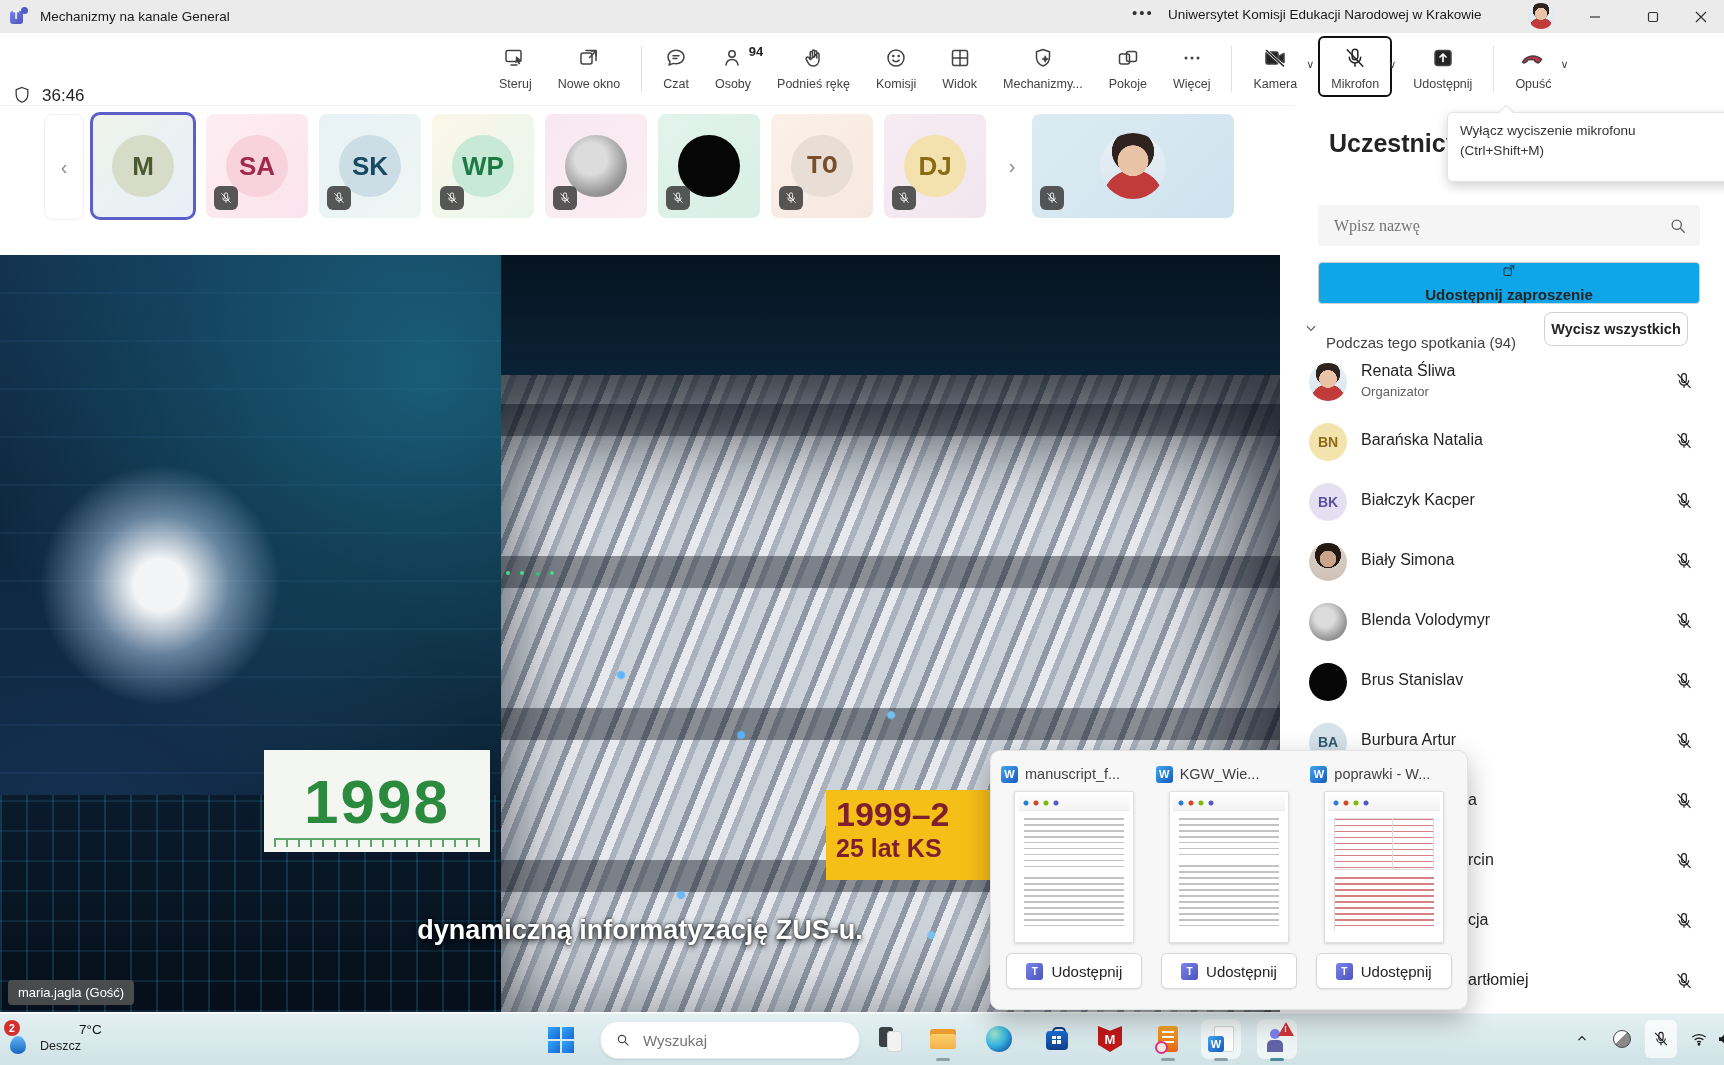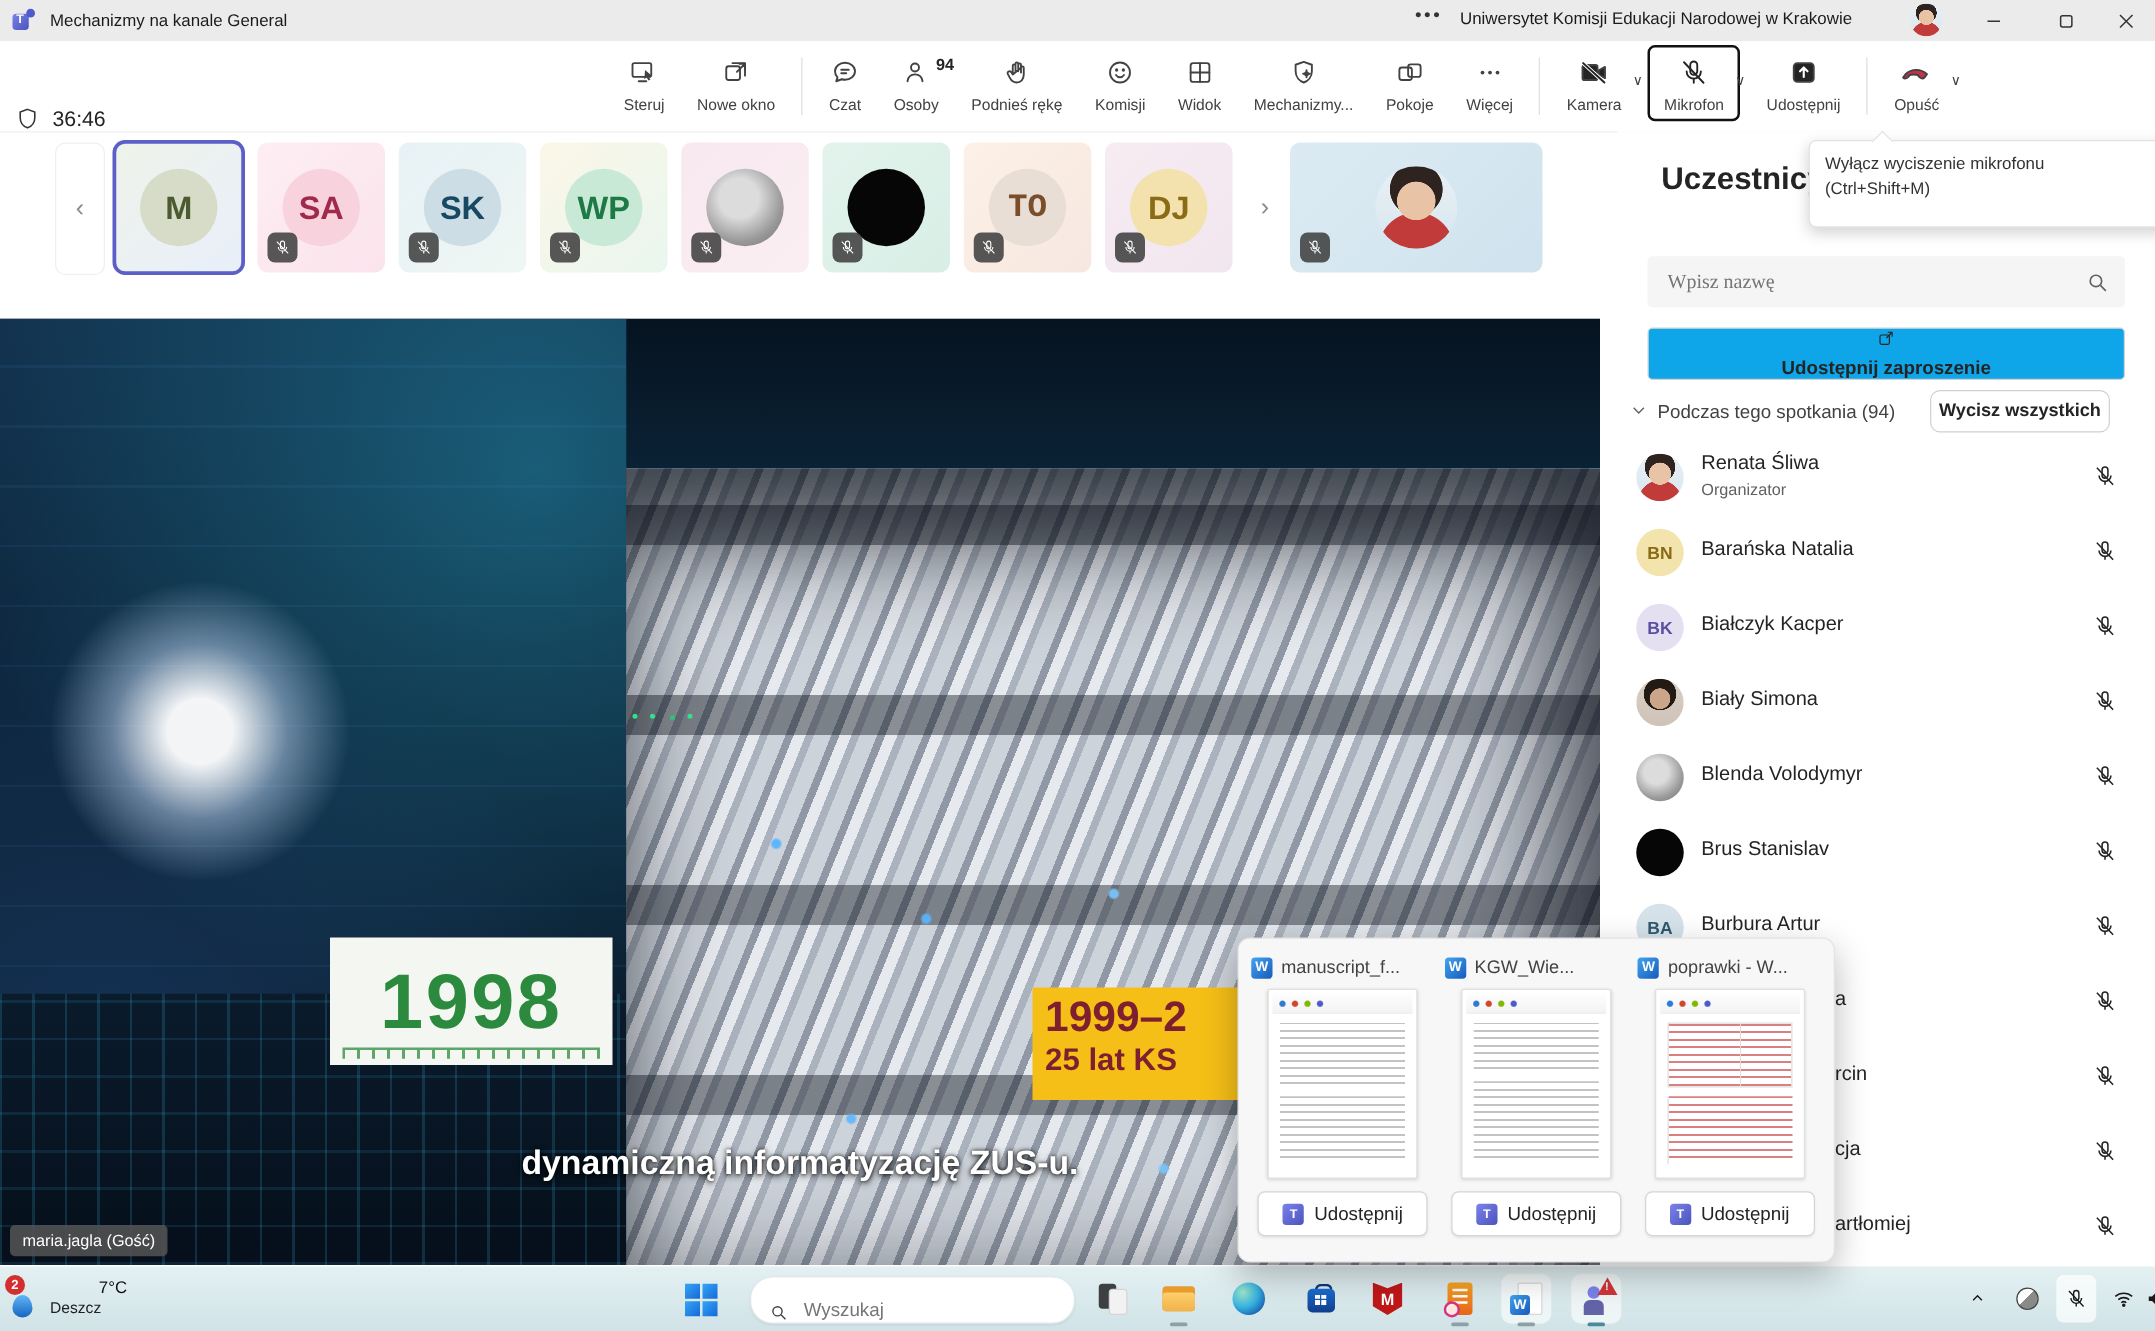--- a/index.html
+++ b/index.html
@@ -124,21 +124,21 @@
     display:flex;align-items:center;}
   .sb-search input{border:none;outline:none;background:transparent;flex:1;margin-left:14px;font-size:16px;
     color:#242424;font-family:Liberation Serif, serif;}
   .sb-search svg{margin-right:12px;stroke:#616161;fill:none;stroke-width:1.6;}
   .sb-invite{position:absolute;left:24px;top:157px;width:382px;height:42px;background:#0ea5e9;border:1px solid #d1d1d1;
     border-radius:4px;display:flex;align-items:center;justify-content:center;gap:8px;font-size:15px;font-weight:700;
     color:#242424;box-sizing:border-box;flex-direction:column;}
   .sb-invite svg{stroke:#242424;fill:none;stroke-width:1.5;stroke-linecap:round;stroke-linejoin:round;}
   .sb-section{position:absolute;left:0px;top:206px;width:430px;height:40px;}
   .sb-sec-chev{position:absolute;left:10px;top:10px;color:#616161;}
-  .sb-sec-lbl{position:absolute;left:32px;top:10px;font-size:15px;color:#424242;}
+  .sb-sec-lbl{position:absolute;left:32px;top:23px;font-size:15px;color:#424242;}
   .sb-muteall{position:absolute;left:250px;top:1px;width:144px;height:34px;background:#fff;border:1px solid #d1d1d1;
     border-radius:8px;display:flex;align-items:center;justify-content:center;font-size:14.5px;font-weight:700;color:#242424;
     box-sizing:border-box;}
   .plist{position:absolute;left:0;top:247px;width:430px;}
   .prow{position:relative;height:60px;}
   .prow .pav{position:absolute;left:15px;top:11px;width:38px;height:38px;border-radius:50%;
     display:flex;align-items:center;justify-content:center;font-size:14px;font-weight:700;}
   .prow .pname{position:absolute;left:67px;top:19px;font-size:16px;color:#242424;white-space:nowrap;}
   .prow.hasrole .pname{top:10px;}
   .prow .prole{position:absolute;left:67px;top:32px;font-size:13px;color:#616161;}
@@ -185,21 +185,21 @@
   .wx-drop{position:absolute;left:4px;bottom:0px;width:16px;height:18px;border-radius:50% 50% 50% 50%/60% 60% 40% 40%;
     background:linear-gradient(#64b5f6,#1565c0);}
   .wx-badge{position:absolute;left:-2px;top:0px;width:16px;height:16px;border-radius:50%;background:#d32f2f;color:#fff;
     font-size:10.5px;font-weight:700;display:flex;align-items:center;justify-content:center;}
   .wx-temp{font-size:13.5px;color:#111;line-height:1.3;margin-left:39px;}
   .wx-desc{font-size:12.5px;color:#222;}
   .startbtn{position:absolute;left:548px;top:13px;width:26px;height:26px;display:grid;grid-template-columns:12px 12px;
     grid-template-rows:12px 12px;gap:2px;}
   .startbtn div{background:linear-gradient(135deg,#35a6f5,#1668d9);}
   .tb-search{position:absolute;left:600px;top:1021px;width:258px;height:36px;background:#fff;border:1px solid #e2e9ea;
-    border-radius:18px;display:flex;align-items:flex-end;box-shadow:0 1px 2px rgba(0,0,0,.08);}
+    border-radius:18px;display:flex;align-items:center;box-shadow:0 1px 2px rgba(0,0,0,.08);}
   .tb-search svg{margin-left:14px;stroke:#424242;fill:none;stroke-width:1.7;}
   .tb-search input{border:none;outline:none;background:transparent;margin-left:10px;font-size:15px;color:#424242;
     width:180px;font-family:"Liberation Sans",sans-serif;}
   .appicon{position:absolute;top:1022px;width:34px;height:34px;display:flex;align-items:center;justify-content:center;}
   .pill{background:rgba(255,255,255,.6);border-radius:8px;width:40px;height:40px;top:1019px;}
   .runbar{position:absolute;top:1058px;width:14px;height:3px;border-radius:2px;background:#8fa0a4;}
   
   .g-squares{position:relative;width:22px;height:24px;}
   .g-squares .a{position:absolute;left:0;top:0;width:14px;height:20px;border-radius:3px;background:#3c4043;}
   .g-squares .b{position:absolute;left:8px;top:4px;width:13px;height:19px;border-radius:3px;background:#f2f2f2;border:1px solid #d5d5d5;}

